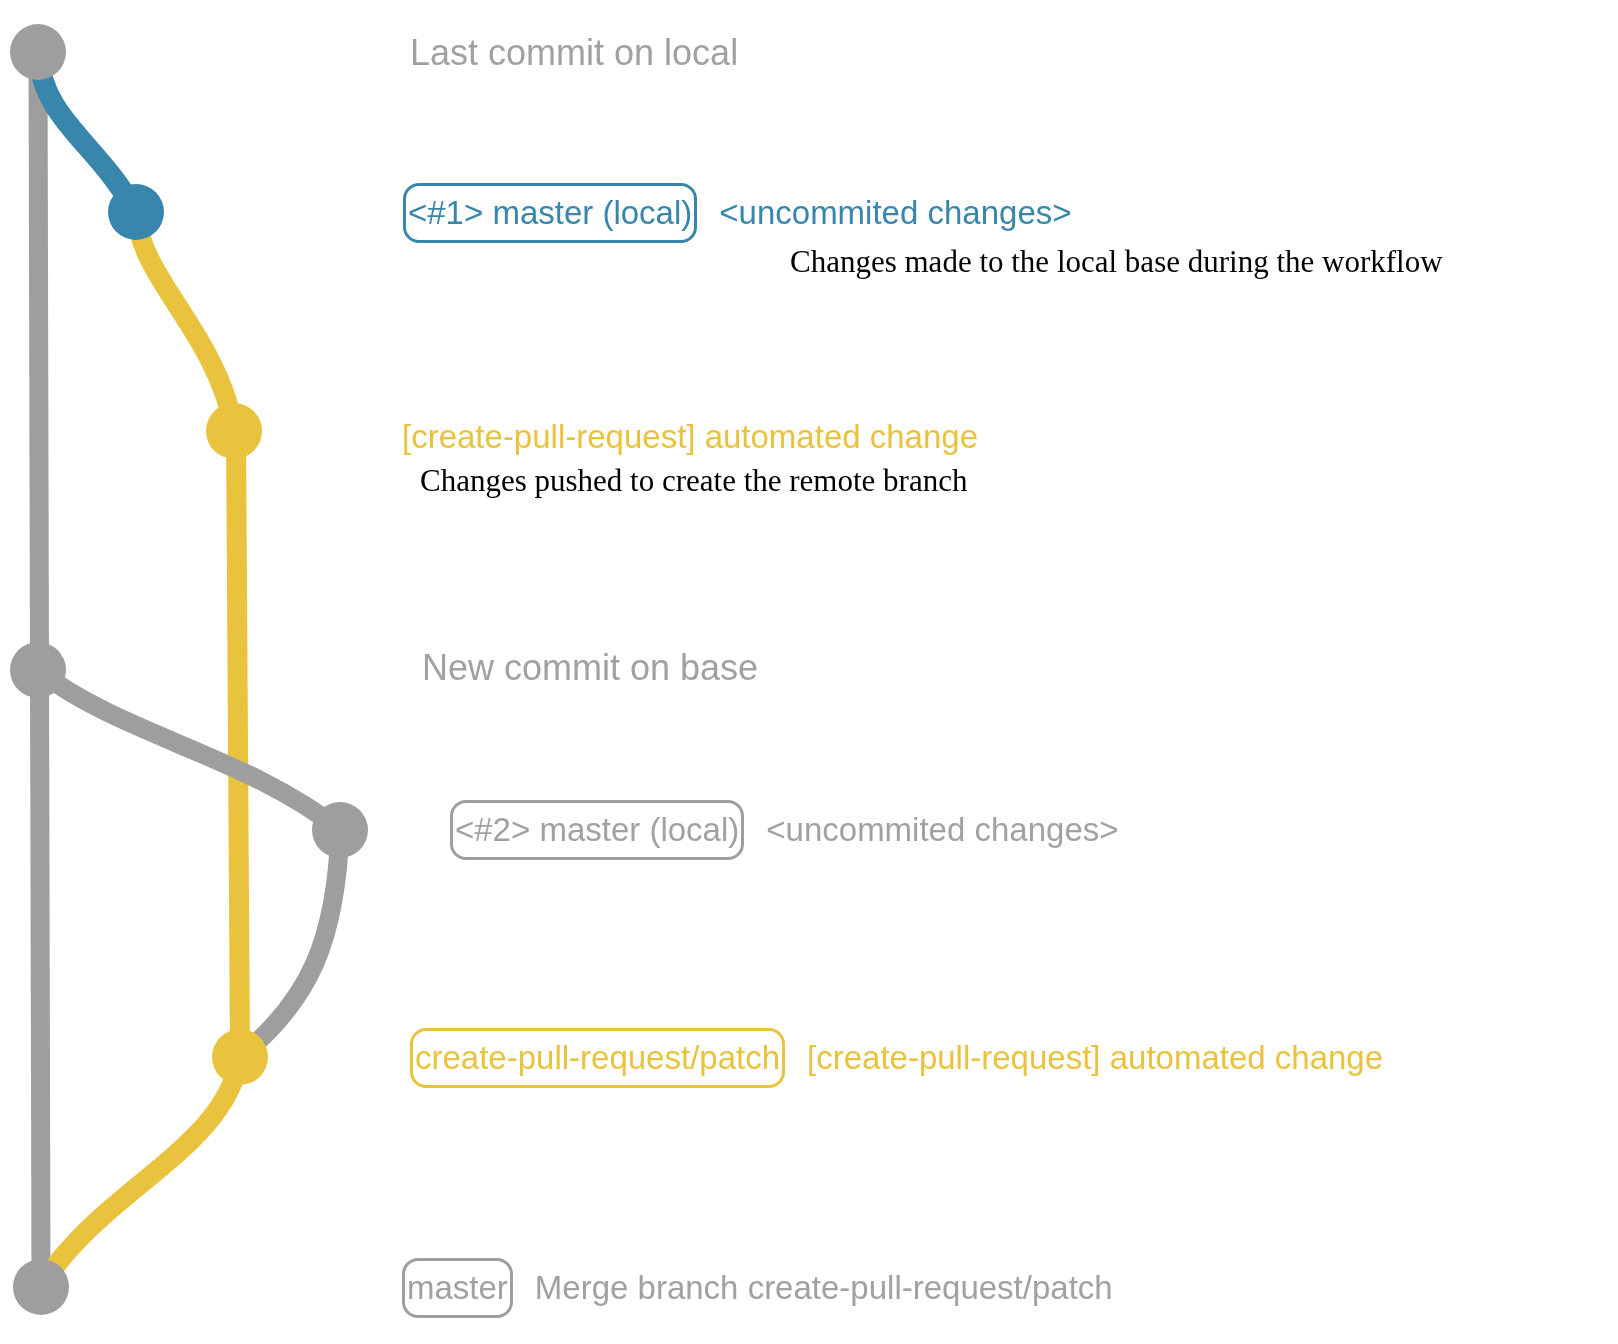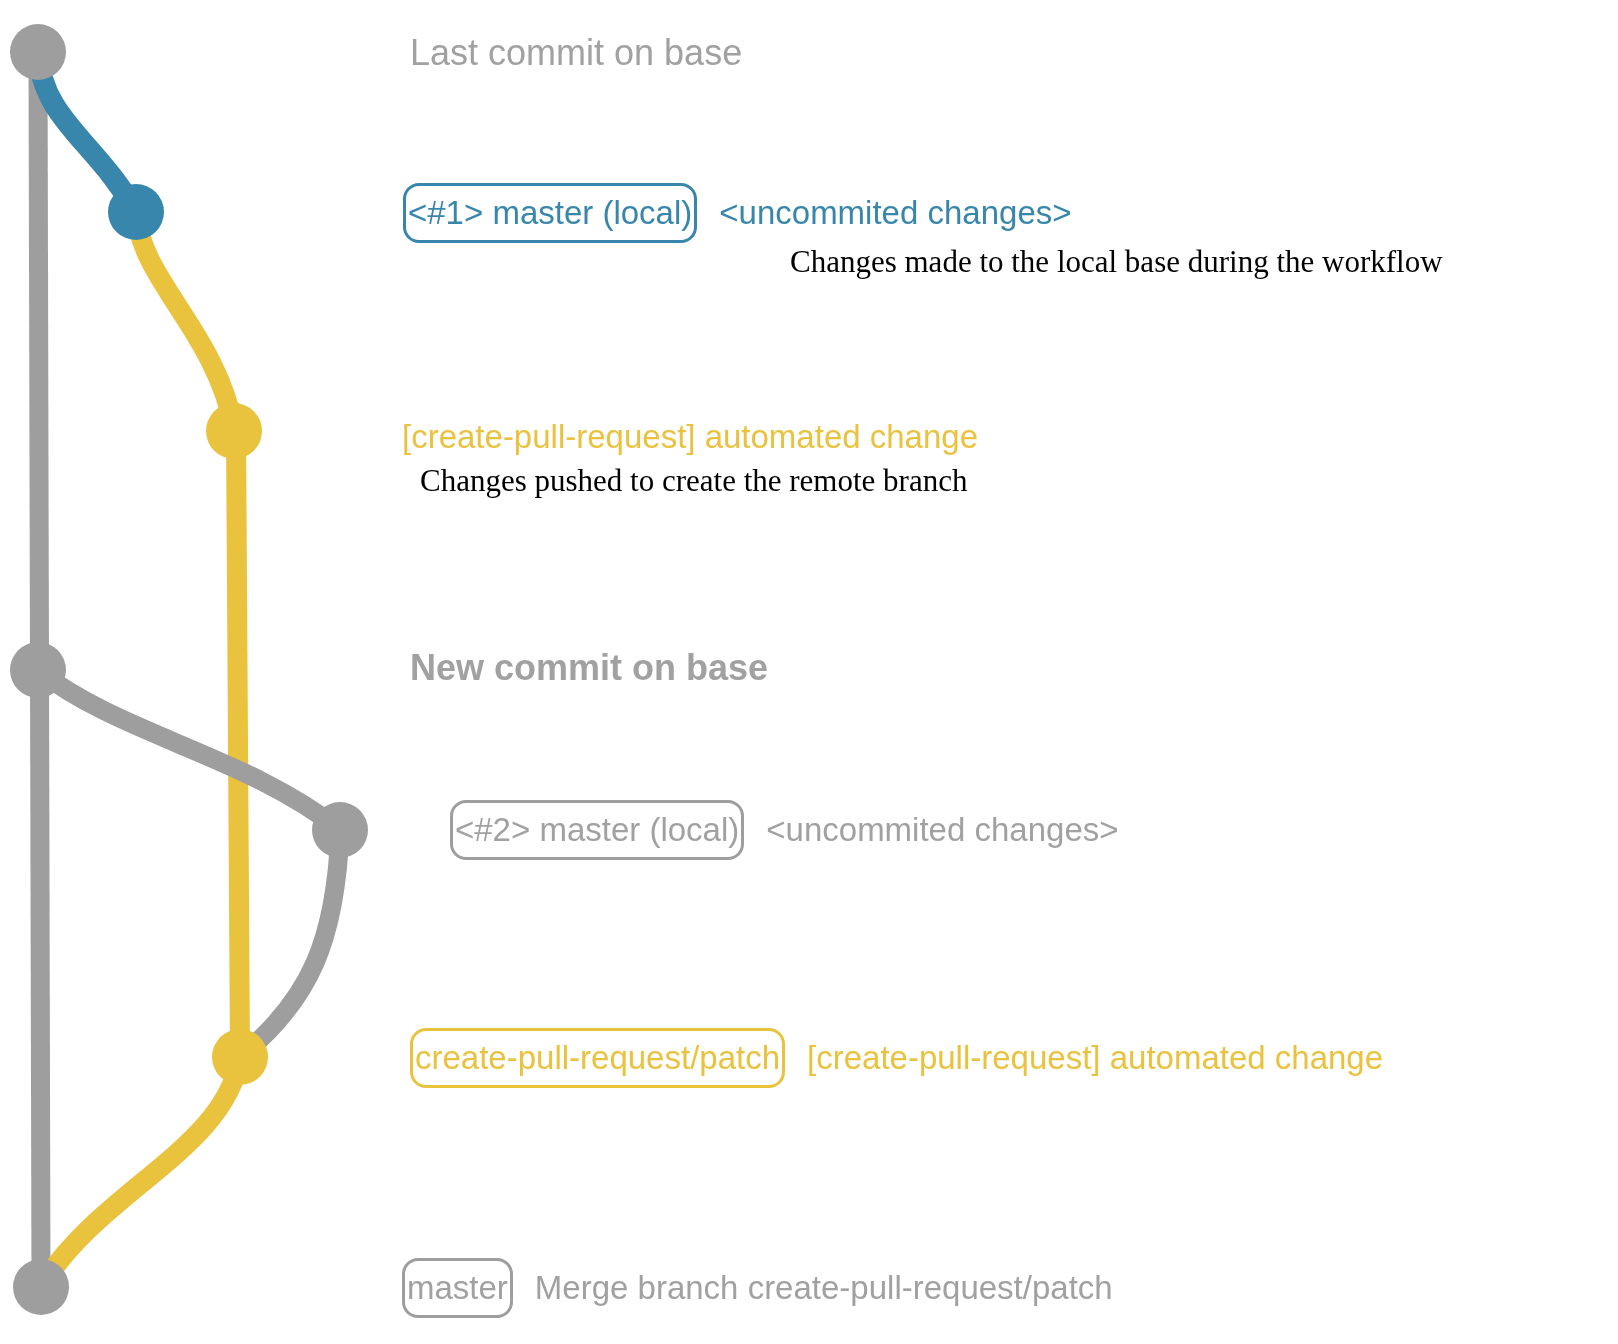--- a/index.html
+++ b/index.html
@@ -55,32 +55,32 @@
 
     <circle cx="38" cy="52" r="28" fill="var(--gray)"></circle>
     <circle cx="136" cy="212" r="28" fill="var(--blue)"></circle>
     <circle cx="234" cy="431" r="28" fill="var(--yellow)"></circle>
     <circle cx="38" cy="670" r="28" fill="var(--gray)"></circle>
     <circle cx="340" cy="830" r="28" fill="var(--gray)"></circle>
     <circle cx="240" cy="1057" r="28" fill="var(--yellow)"></circle>
     <circle cx="41" cy="1287" r="28" fill="var(--gray)"></circle>
   </svg>
 
-  <div class="header" style="left:410px; top:31px;">Last commit on base</div>
+  <div class="header" style="left:410px; top:31px;">Last commit on local</div>
 
   <div class="row" style="left:403px; top:183px;">
     <div class="badge blue">&lt;#1&gt; master (local)</div>
     <div class="title blue">&lt;uncommited changes&gt;</div>
   </div>
   <div class="subline" style="left:790px; top:243px;">Changes made to the local base during the workflow</div>
 
   <div class="title yellow" style="position:absolute; left:402px; top:415px;">[create-pull-request] automated change</div>
   <div class="subline" style="left:420px; top:462px;">Changes pushed to create the remote branch</div>
 
-  <div class="header" style="left:410px; top:646px;font-weight:bold;">New commit on base</div>
+  <div class="header" style="left:422px; top:646px;">New commit on base</div>
 
   <div class="row" style="left:412px; top:800px;margin-left:38px;">
     <div class="badge">&lt;#2&gt; master (local)</div>
     <div class="title">&lt;uncommited changes&gt;</div>
   </div>
 
   <div class="row" style="left:410px; top:1028px;">
     <div class="badge yellow">create-pull-request/patch</div>
     <div class="title yellow">[create-pull-request] automated change</div>
   </div>

